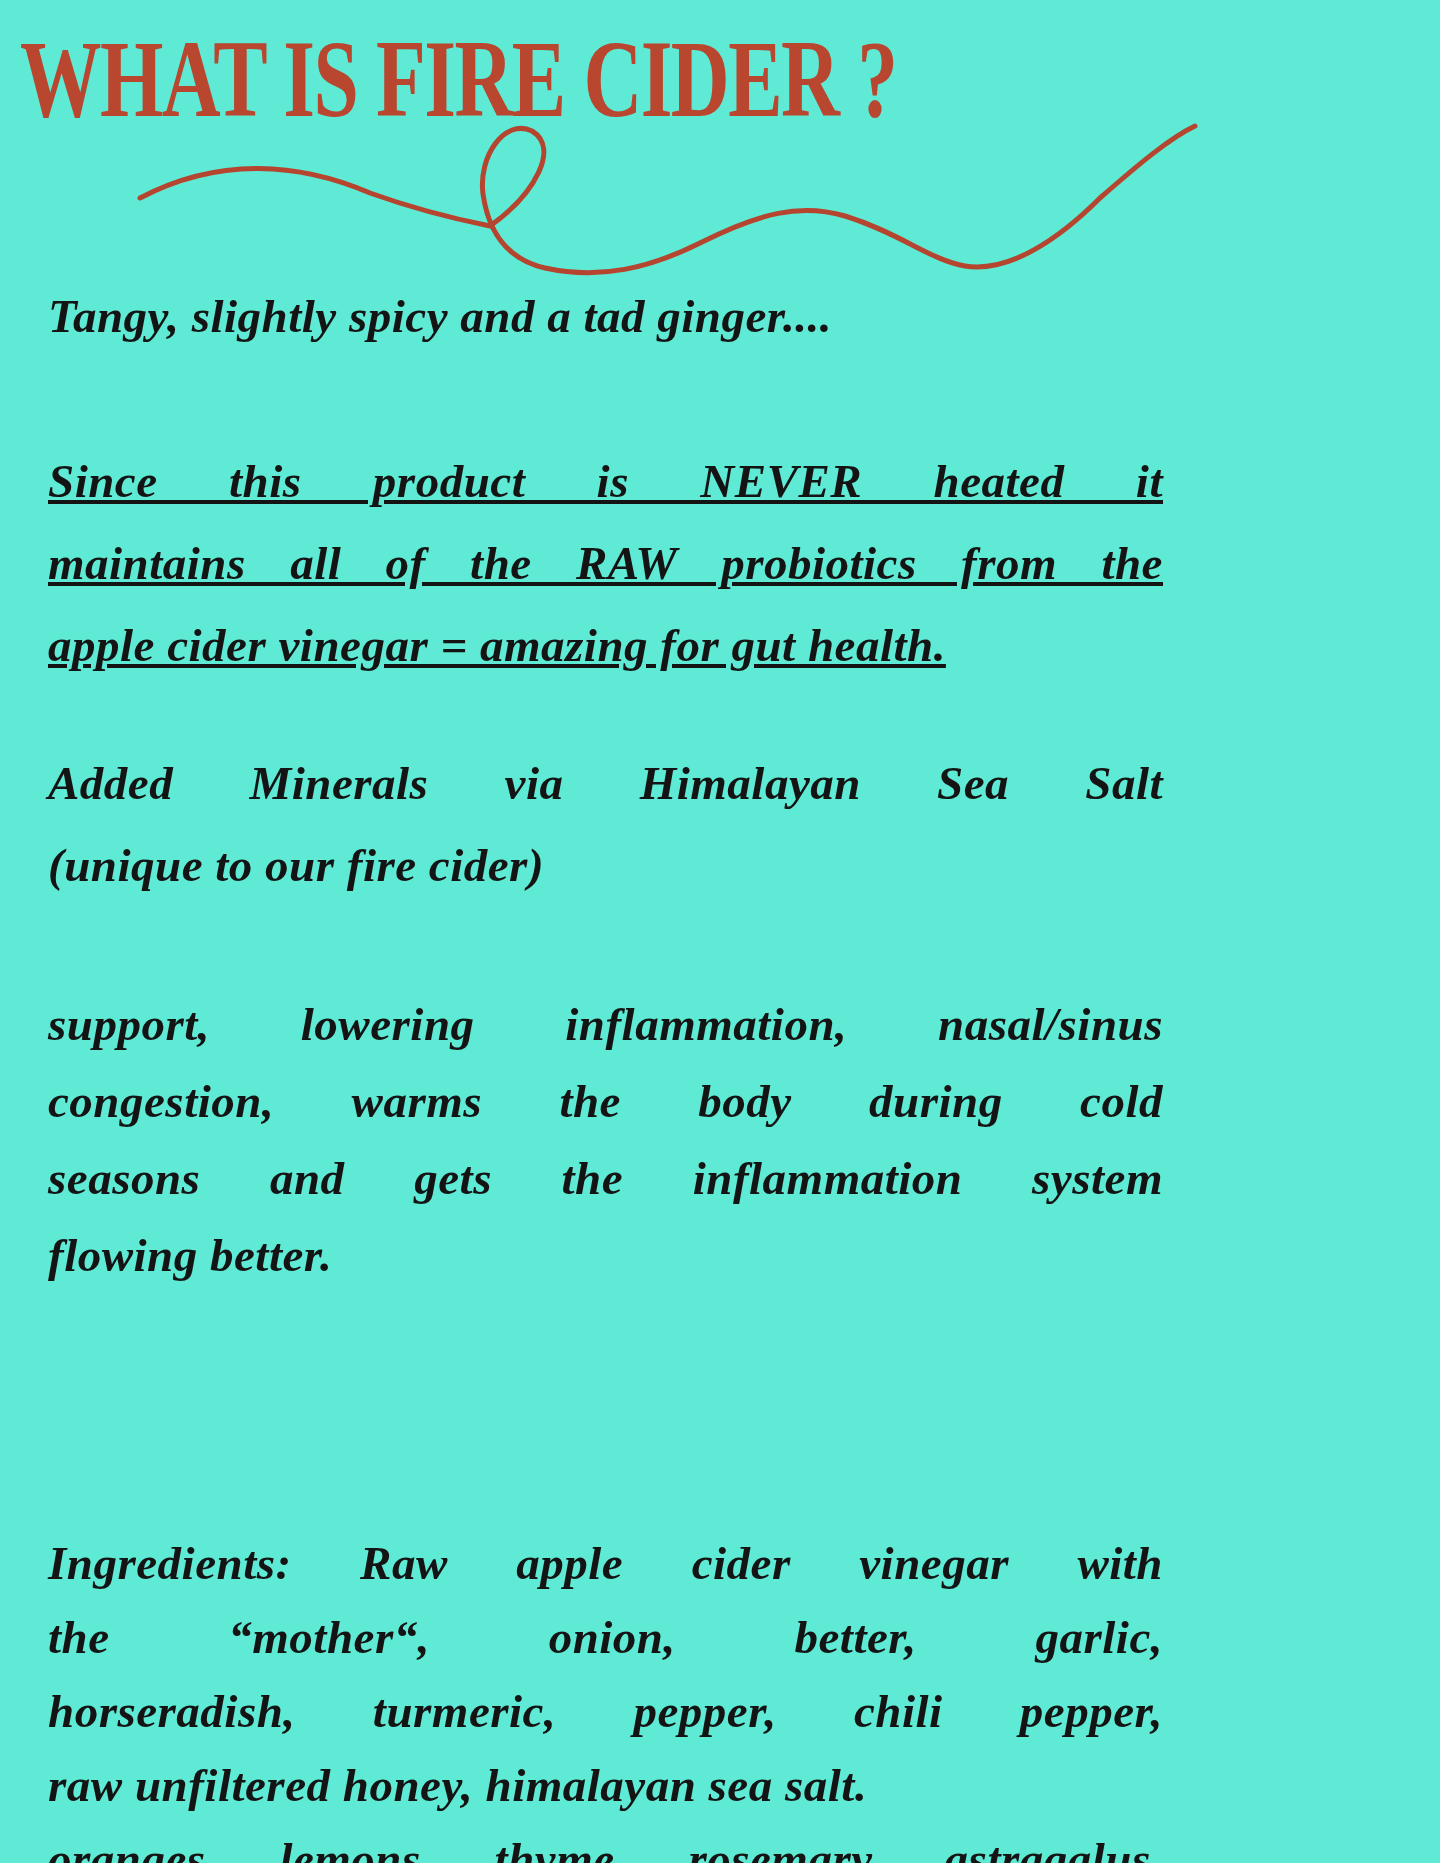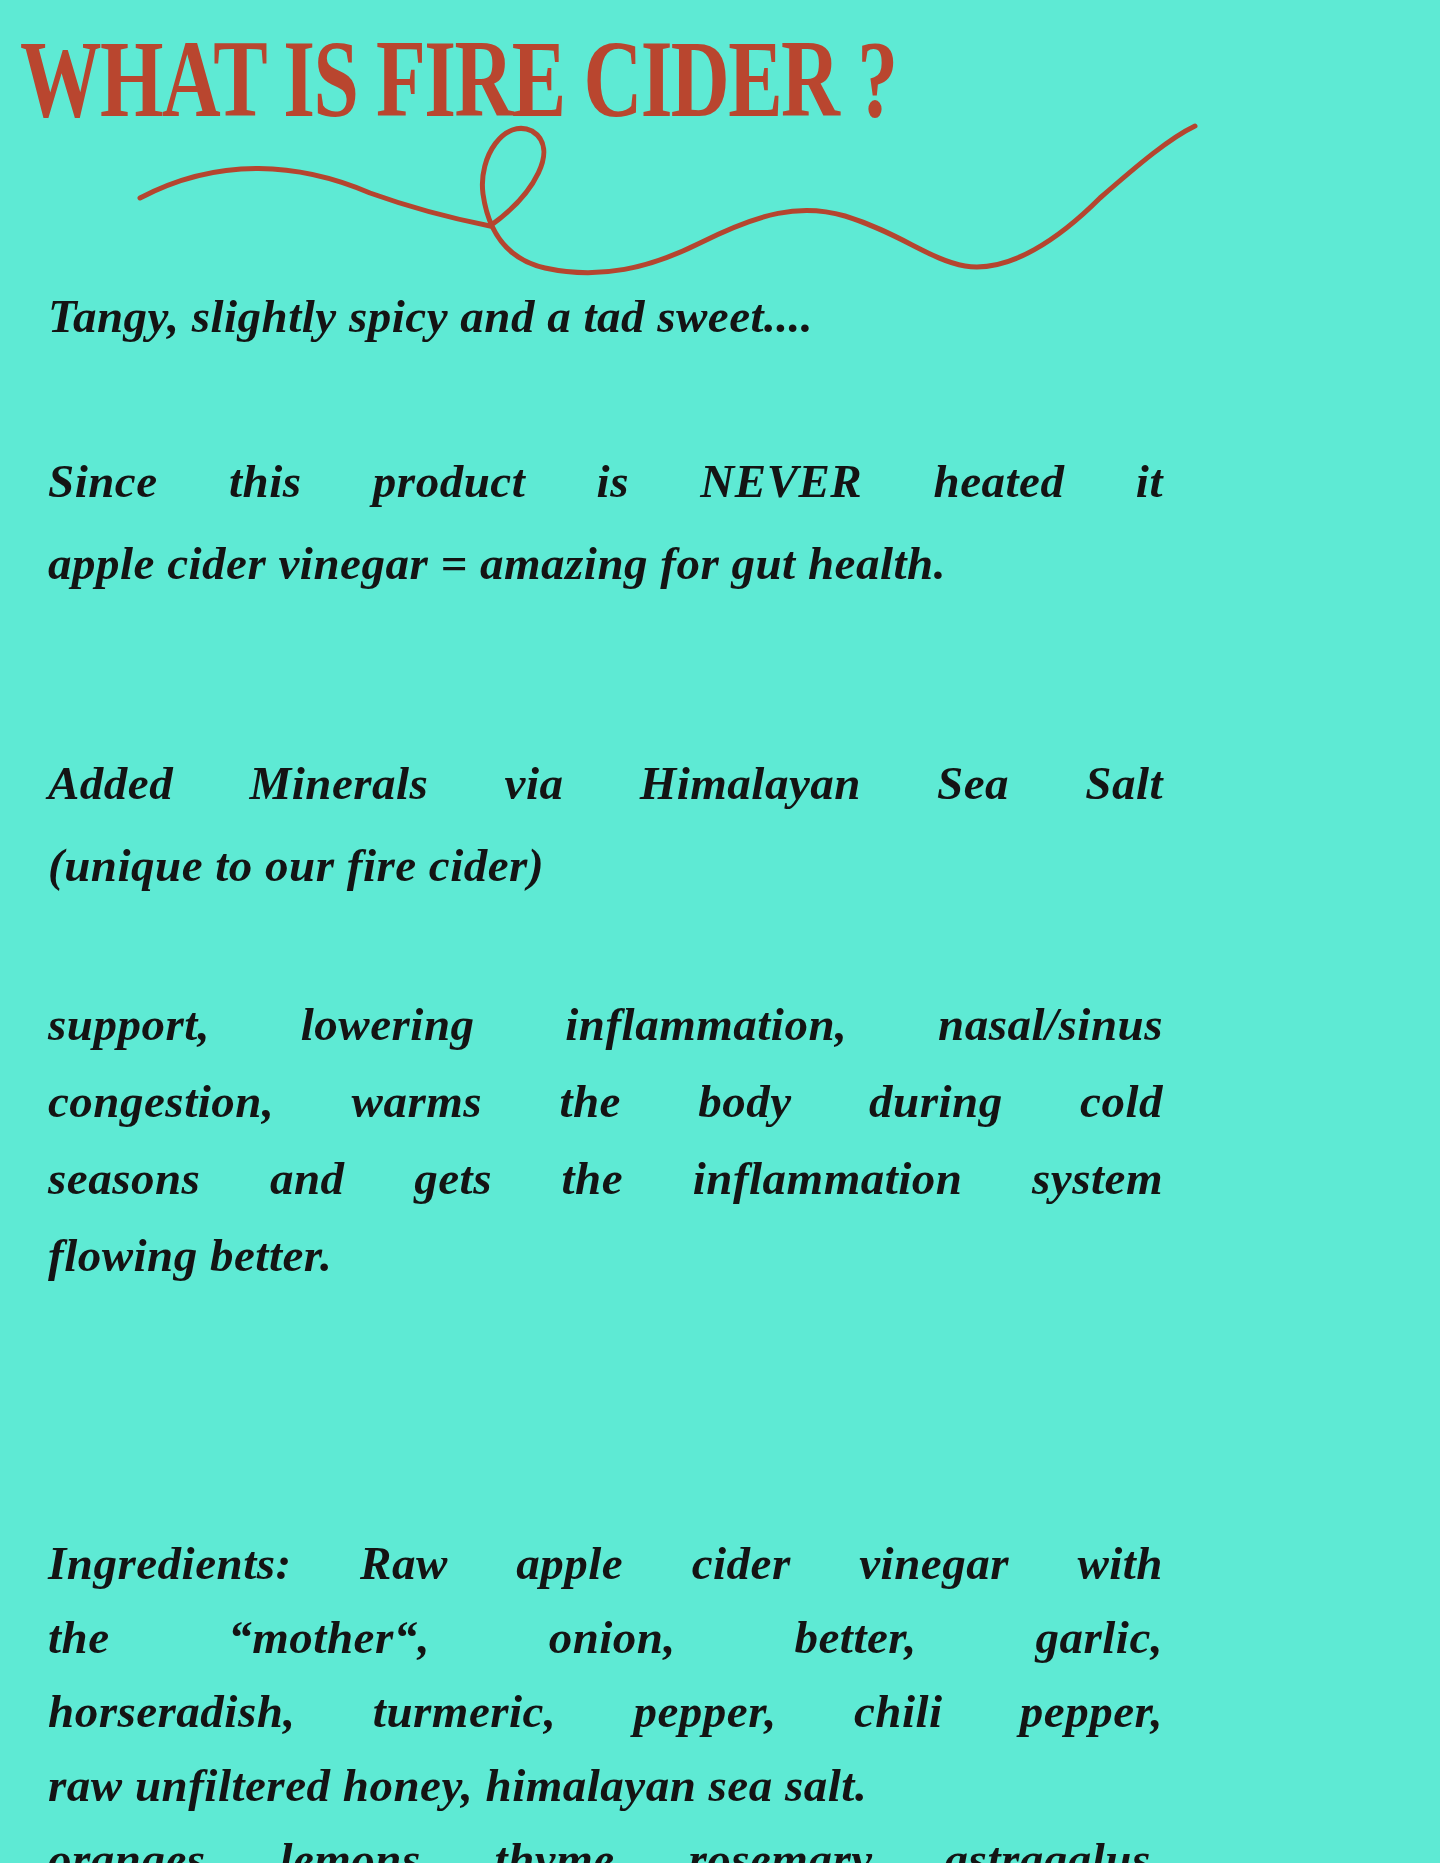--- a/index.html
+++ b/index.html
@@ -48,21 +48,21 @@
   }
   .line{
     text-align:left;
     white-space:normal;
   }
   .line.j{
     text-align:justify;
     text-align-last:justify;
   }
   #para-intro{top:276px;}       #para-intro .line{line-height:80px;}
-  #para-raw{top:440px;}         #para-raw .line{line-height:82px;}
+  #para-raw{top:440px;text-decoration:underline;}         #para-raw .line{line-height:82px;}
   #para-minerals{top:742px;}    #para-minerals .line{line-height:82px;}
   #para-benefits{top:986px;}    #para-benefits .line{line-height:77px;}
   #para-ingredients{top:1526px;}#para-ingredients .line{line-height:74px;}
 </style>
 </head>
 <body>
 
 <div class="page">
 
   <div class="title">WHAT IS FIRE CIDER ?</div>
@@ -75,25 +75,26 @@
              C 415 22, 388 60, 393 98
              C 399 140, 420 164, 455 172
              C 510 184, 560 172, 610 147
              C 670 117, 710 107, 755 120
              C 810 137, 840 164, 875 170
              C 920 177, 970 142, 1010 102
              C 1050 67, 1080 42, 1105 30" fill="none" stroke="#b5452f" stroke-width="5" stroke-linecap="round"></path>
   </svg>
 
   <div class="para" id="para-intro">
-    <div class="line">Tangy, slightly spicy and a tad sweet....</div>
+    <div class="line">Tangy, slightly spicy and a tad ginger....</div>
   </div>
 
   <div class="para" id="para-raw">
     <div class="line j">Since this product is NEVER heated it</div>
+    <div class="line j">maintains all of the RAW probiotics from the</div>
     <div class="line">apple cider vinegar = amazing for gut health.</div>
   </div>
 
   <div class="para" id="para-minerals">
     <div class="line j">Added Minerals via Himalayan Sea Salt</div>
     <div class="line">(unique to our fire cider)</div>
   </div>
 
   <div class="para" id="para-benefits">
     <div class="line j">support, lowering inflammation, nasal/sinus</div>

